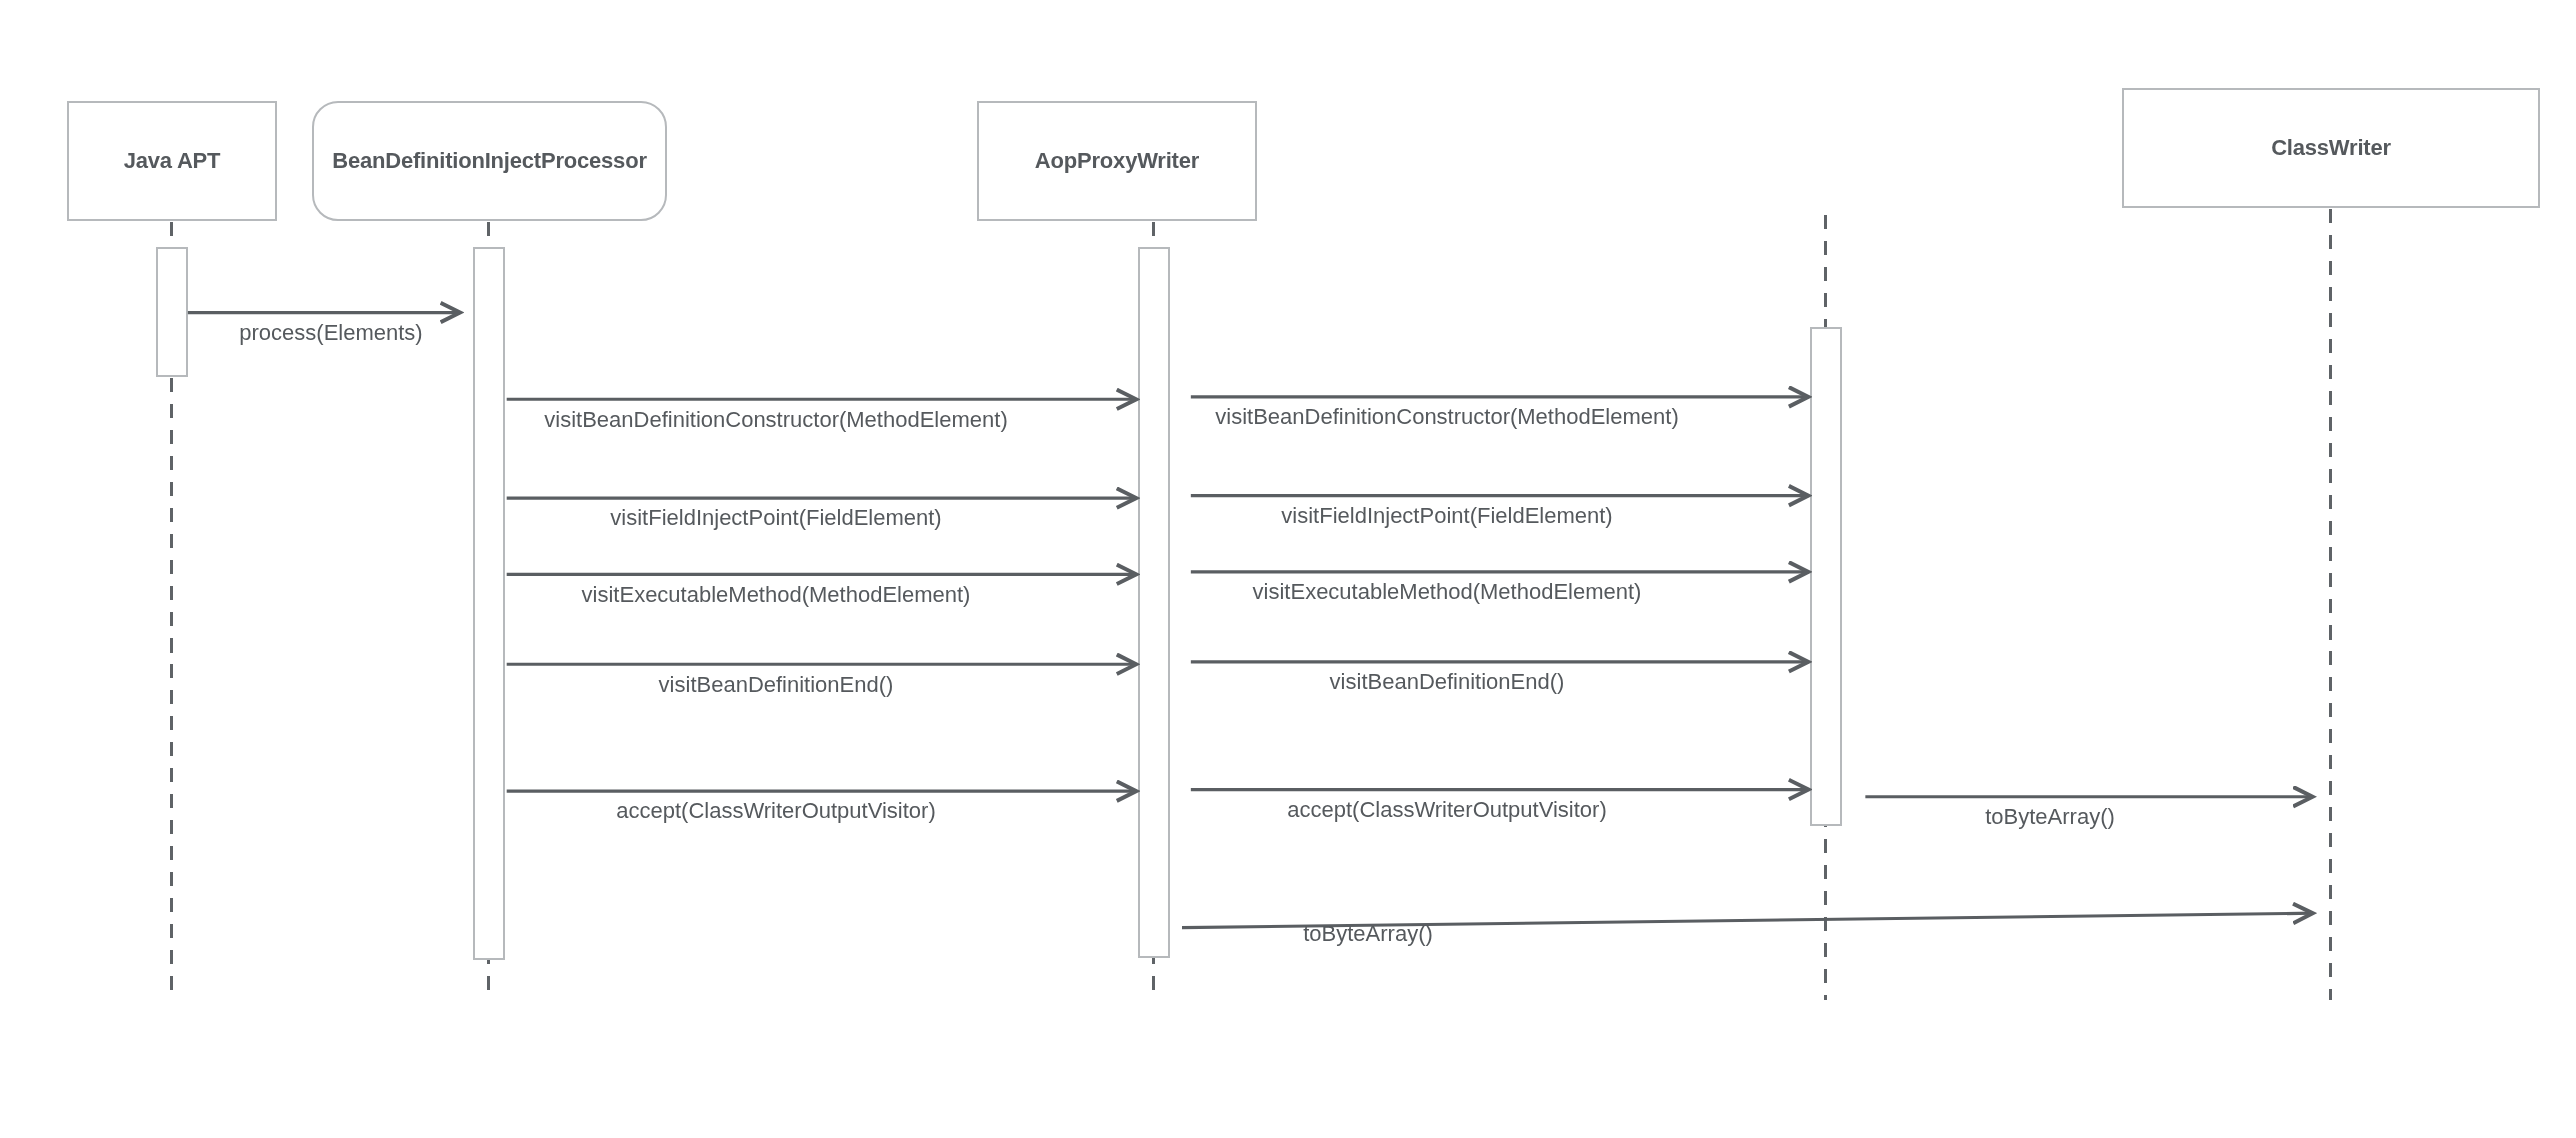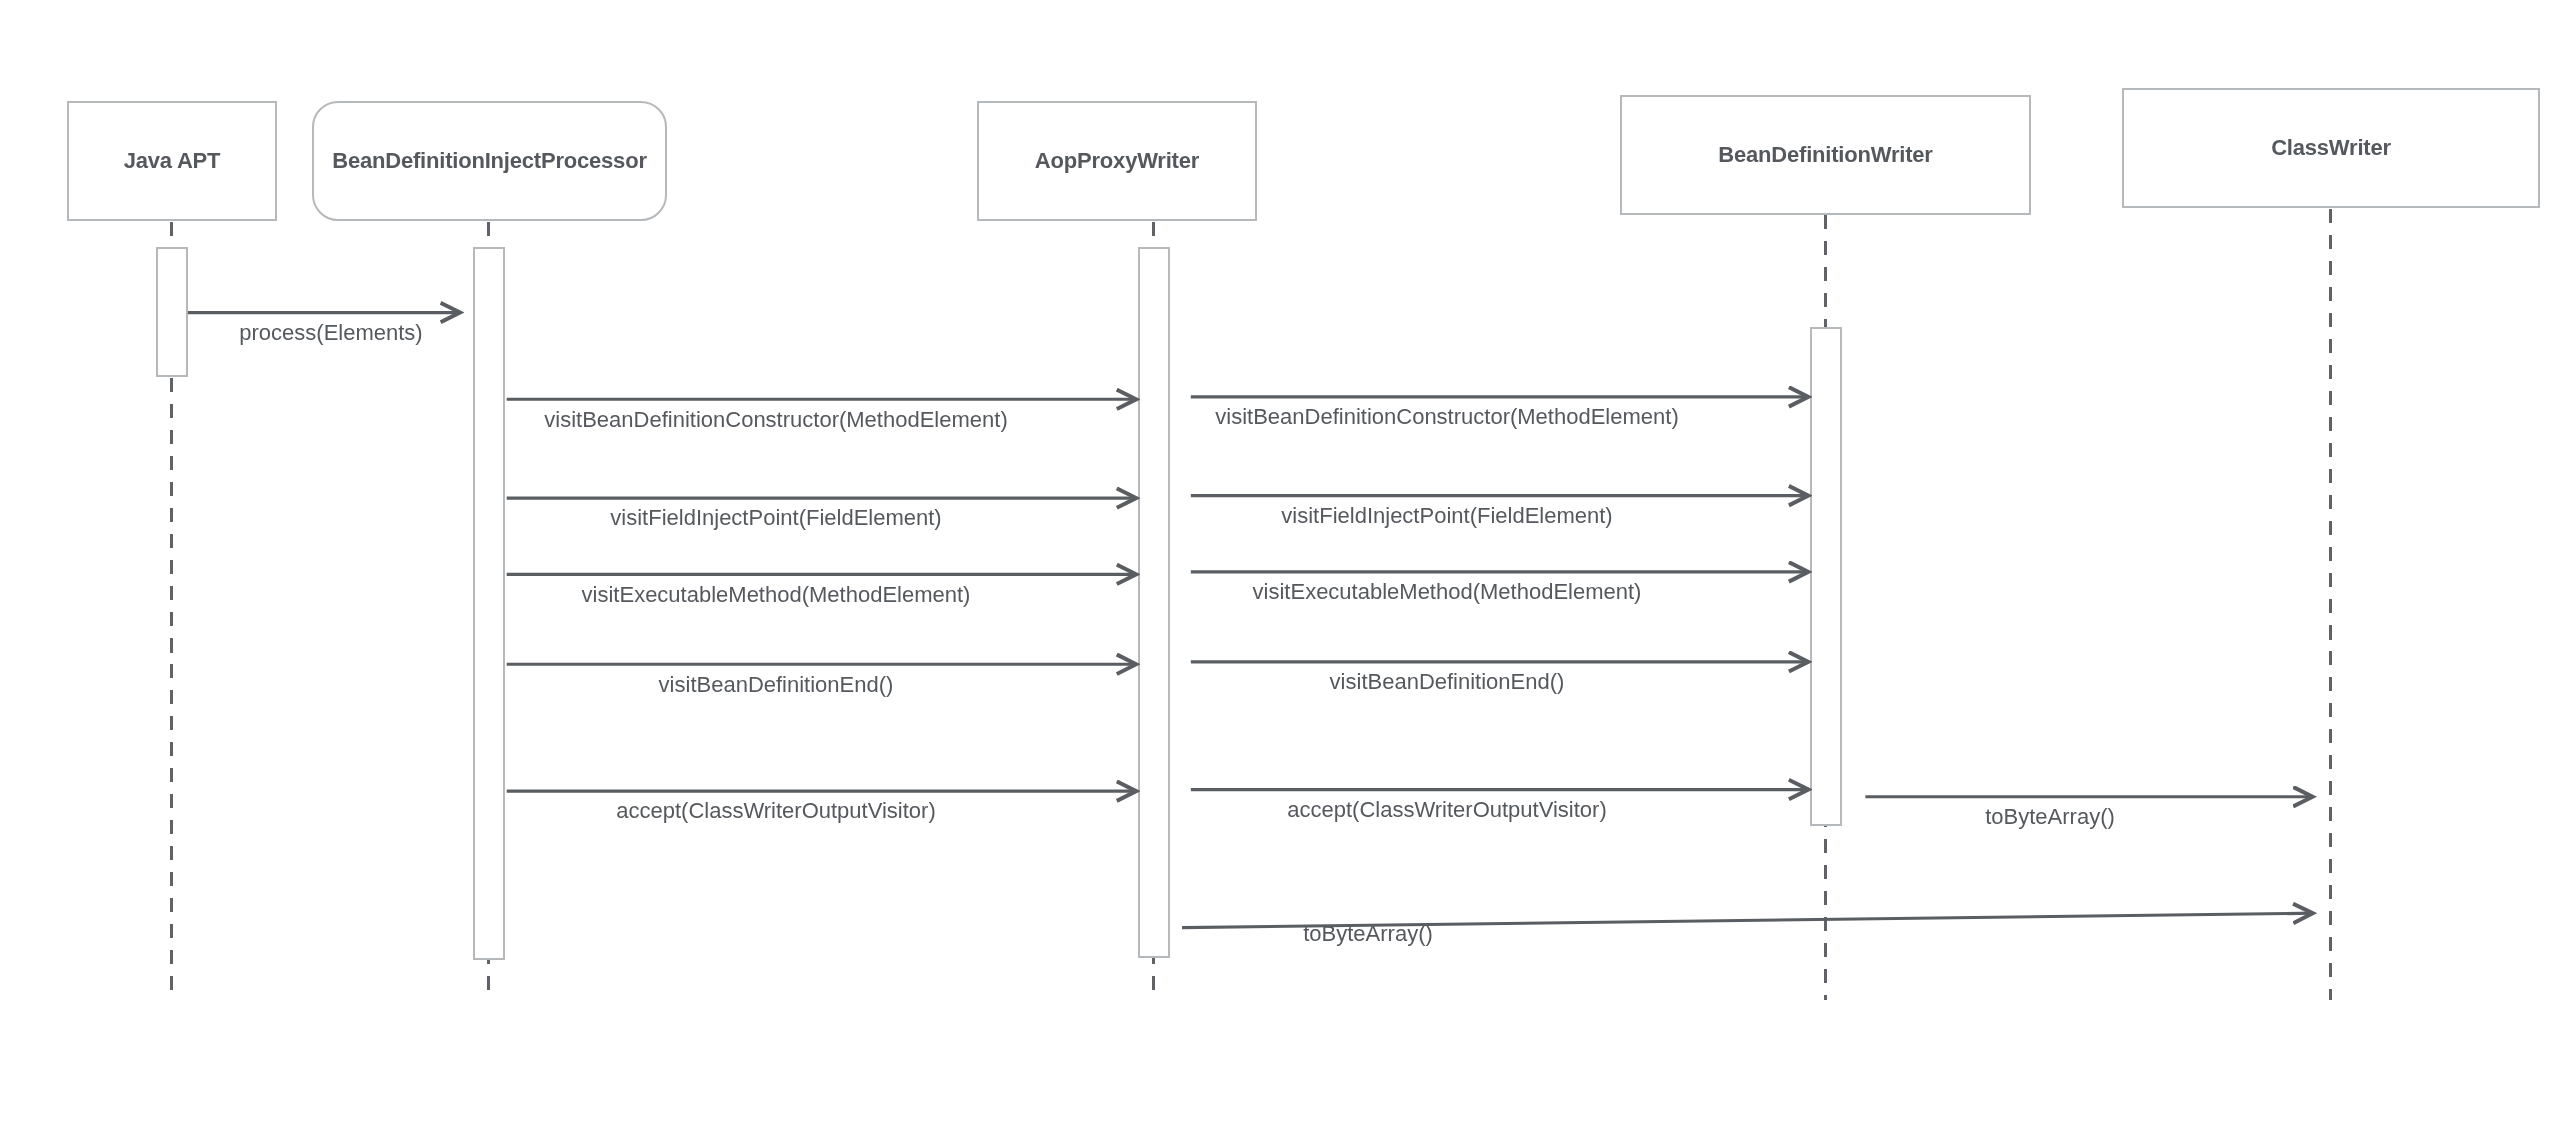--- a/index.html
+++ b/index.html
@@ -52,23 +52,20 @@
       <div class="activation" style="left: 1810px; top: 327px; height: 499px;"></div>
       <div class="participant" style="left: 67px; top: 101px; width: 210px; height: 120px; align-items: center;">
         <span>Java APT</span>
       </div>
       <div class="participant" style="left: 312px; top: 101px; width: 355px; height: 120px; border-radius: 26px;">
         <span>BeanDefinitionInjectProcessor</span>
       </div>
       <div class="participant" style="left: 977px; top: 101px; width: 280px; height: 120px; justify-content: center;">
         <span>AopProxyWriter</span>
       </div>
-      <div class="participant" style="left: 1620px; top: 95px; width: 411px; height: 120px;">
-        <span>BeanDefinitionWriter</span>
-      </div>
       <div class="participant" style="left: 2122px; top: 88px; width: 418px; height: 120px;">
         <span>ClassWriter</span>
       </div>
     </div>
 
   <svg class="layer" id="arrow-layer" width="2576" height="1139" viewBox="0 0 3208 1418" xmlns="http://www.w3.org/2000/svg">
     <defs>
       <marker id="head-chevron" markerUnits="userSpaceOnUse" markerWidth="30" markerHeight="30" refX="25" refY="14" orient="auto">
         <path id="head-path" d="M3,3 L25,14 L3,25" fill="none" stroke="#5a5e62" stroke-width="5" stroke-linecap="square"></path>
       </marker>

